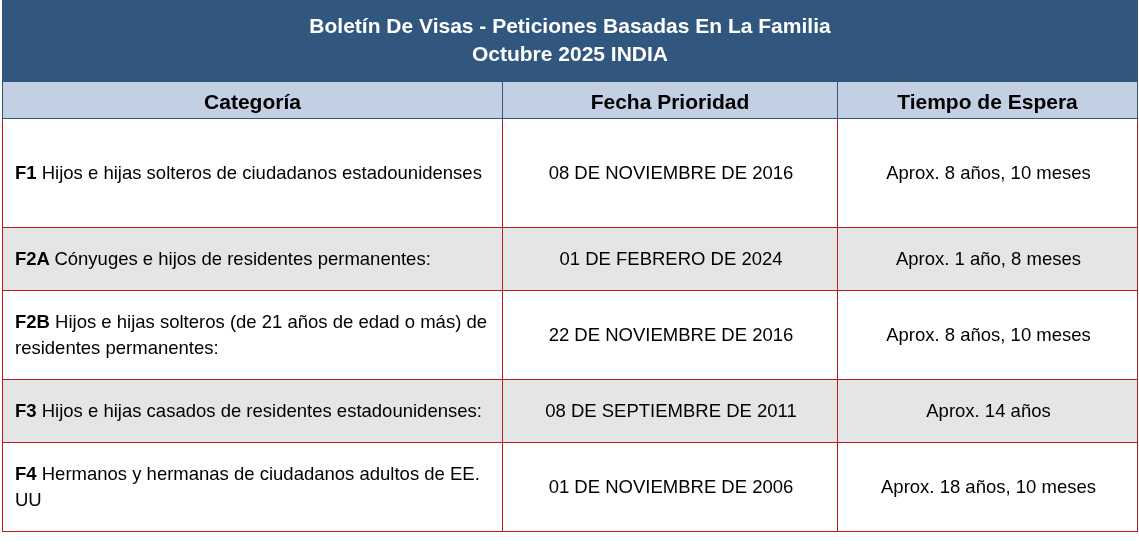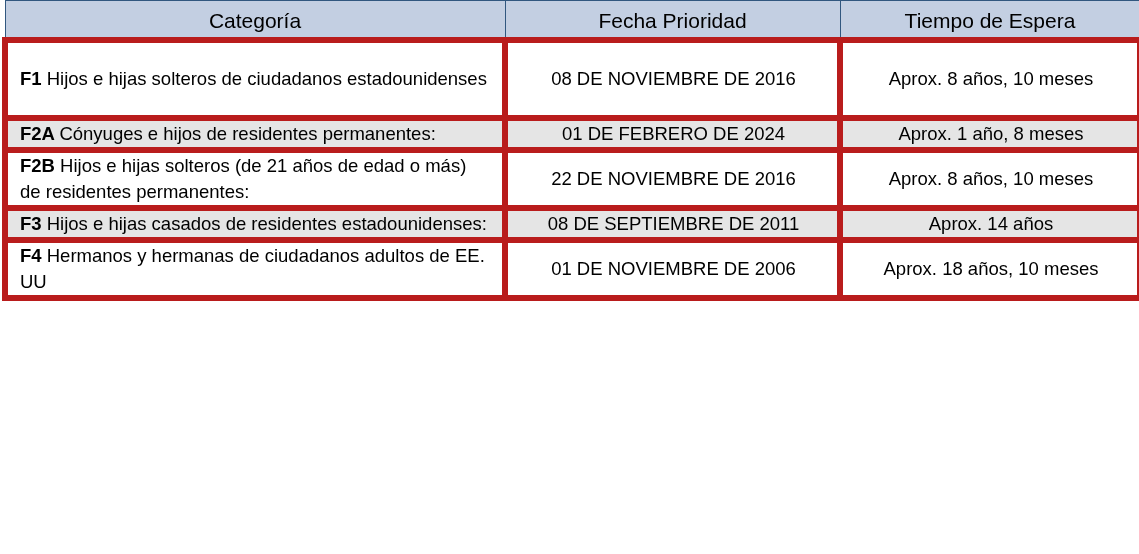--- a/index.html
+++ b/index.html
@@ -39,32 +39,32 @@
     line-height: 28px;
     padding: 11px 8px 13px 8px;
     border: 1px solid #31577f;
   }
   .title-line2 {
     display: block;
   }
   th.hdr {
     background: #c3cfe2;
     color: #000000;
-    font-weight: normal;
+    font-weight: bold;
     font-size: 21px;
     text-align: center;
     padding: 8px 6px 4px 6px;
     border: 1px solid #31577f;
   }
   td.cell {
-    border: 6px solid #b91c1c;
+    border: 1px solid #b91c1c;
     font-size: 18.5px;
     line-height: 26px;
     vertical-align: middle;
-    padding: 0 12px;
+    padding: 18px 12px;
     background: #ffffff;
   }
   tr.alt td.cell {
     background: #e5e5e5;
   }
   td.cat {
     text-align: left;
   }
   td.cat .code {
     font-weight: bold;
@@ -81,20 +81,26 @@
 <body>
 
 <div class="sheet">
   <table class="visa-table">
     <colgroup>
       <col class="c-cat">
       <col class="c-date">
       <col class="c-wait">
     </colgroup>
     <tbody>
+      <tr>
+        <td class="title-cell" colspan="3">
+          <span>Boletín De Visas - Peticiones Basadas En La Familia</span>
+          <span class="title-line2">Octubre 2025 INDIA</span>
+        </td>
+      </tr>
       <tr>
         <th class="hdr">Categoría</th>
         <th class="hdr">Fecha Prioridad</th>
         <th class="hdr">Tiempo de Espera</th>
       </tr>
 
       <tr>
         <td class="cell cat row-body">
           <span class="code">F1 </span>
           <span>Hijos e hijas solteros de ciudadanos estadounidenses</span>

